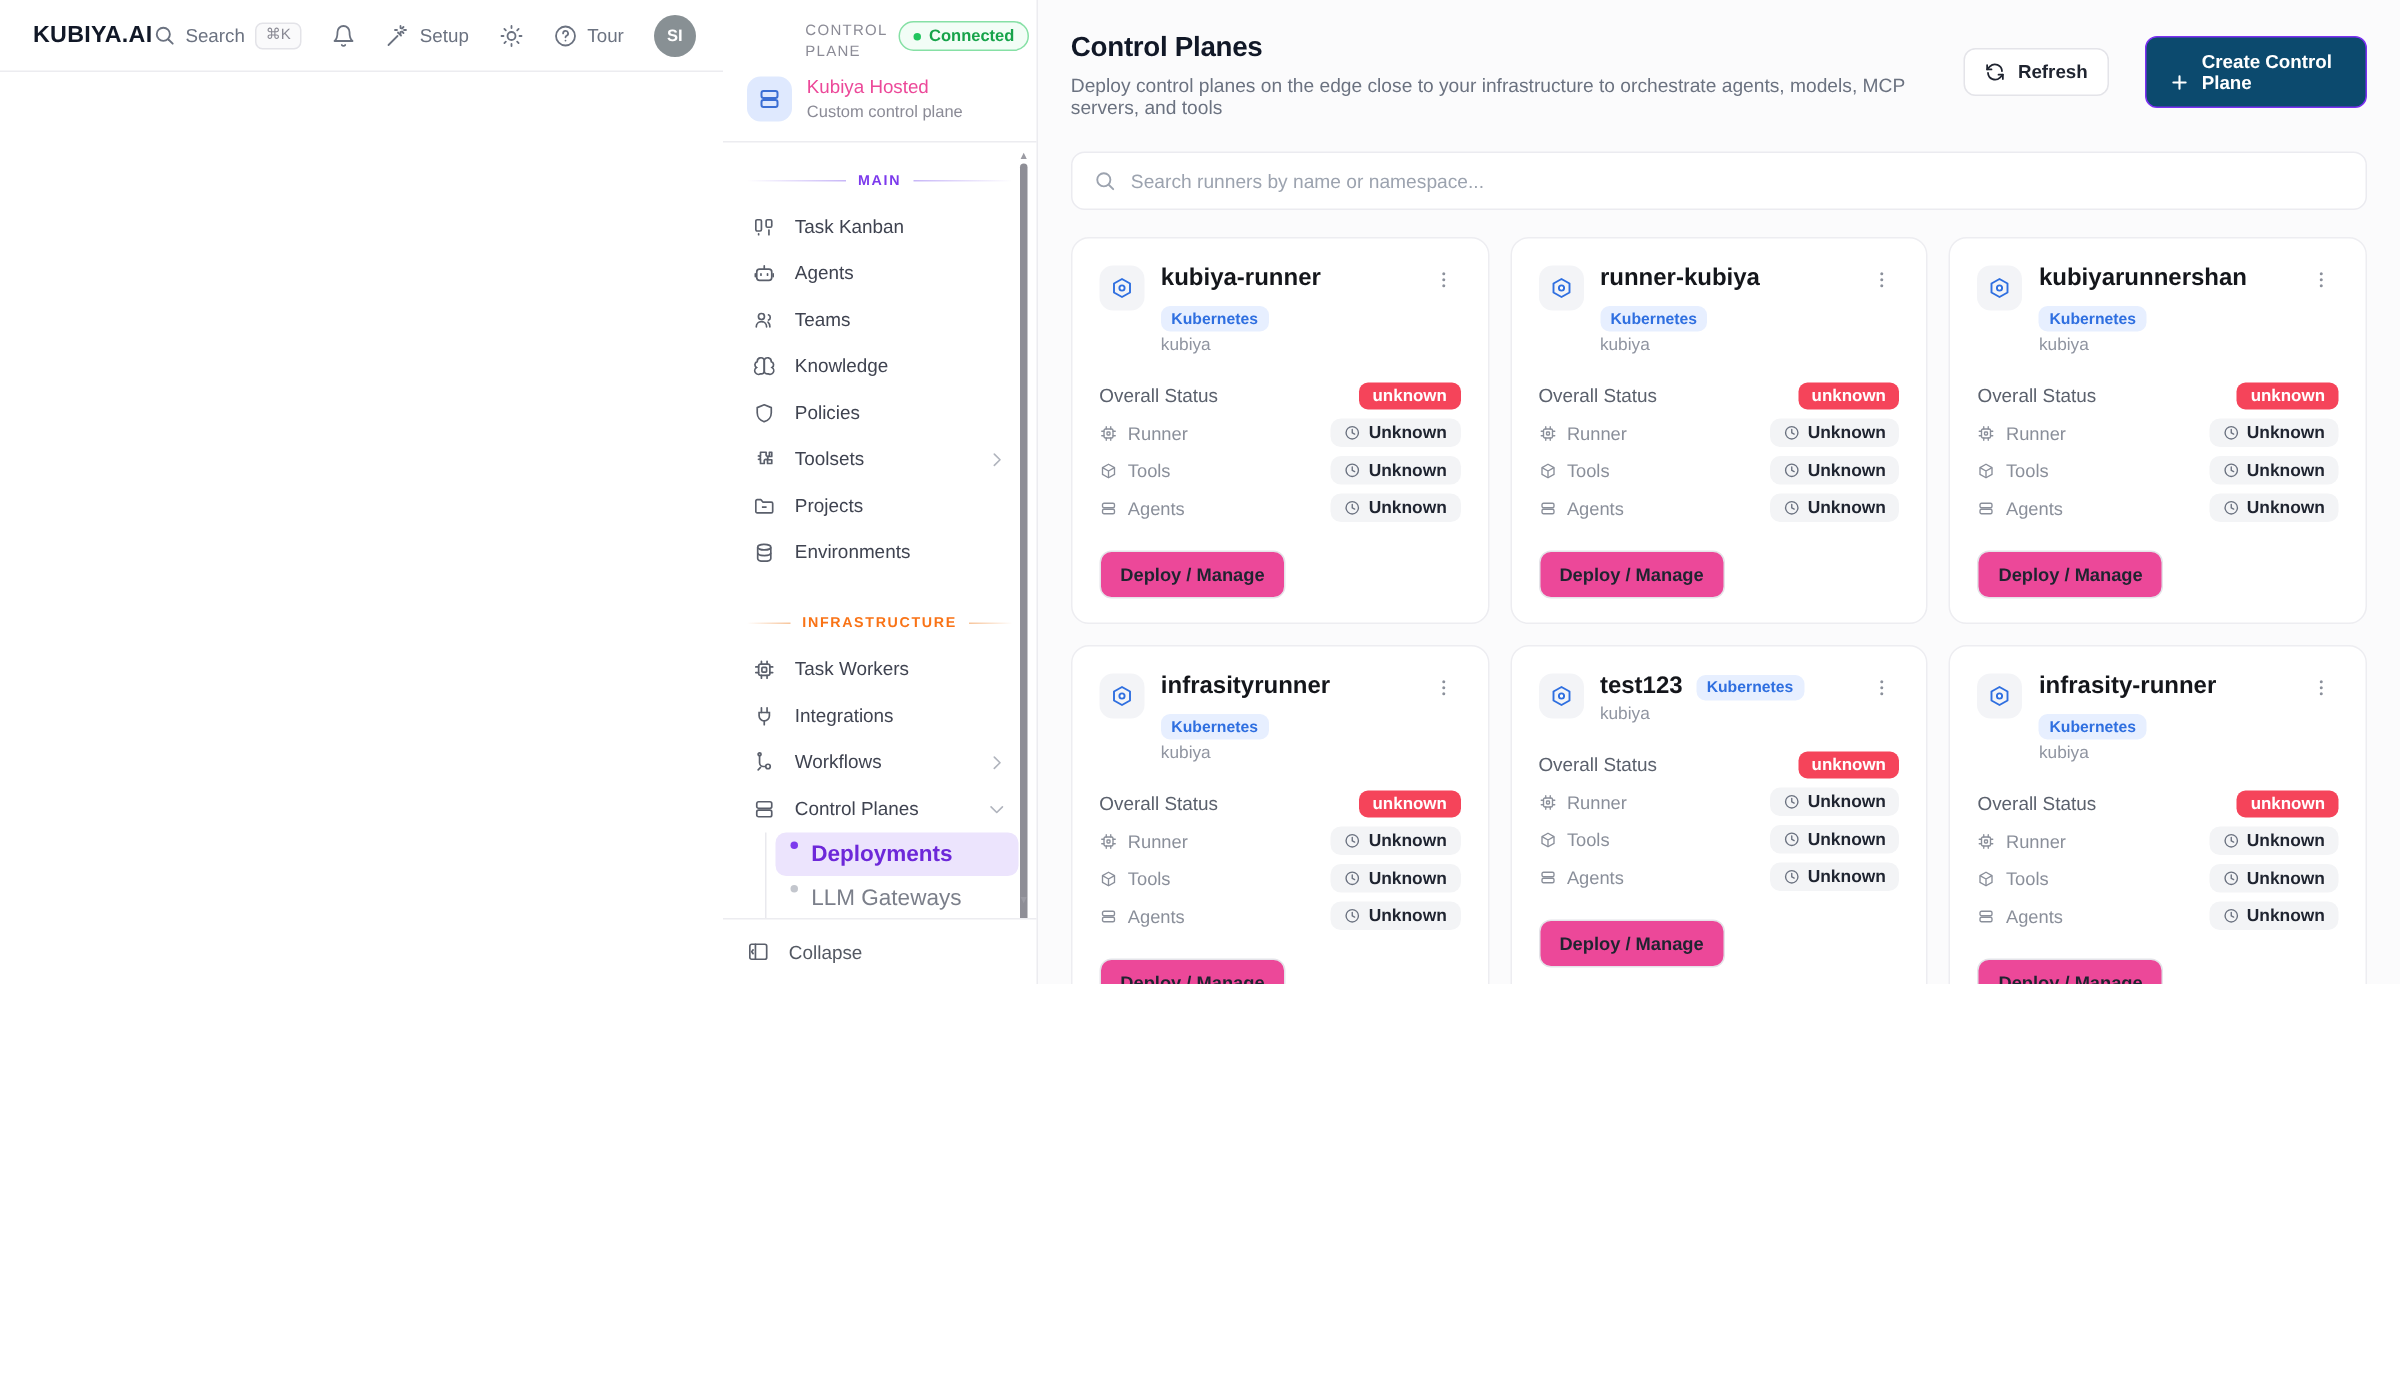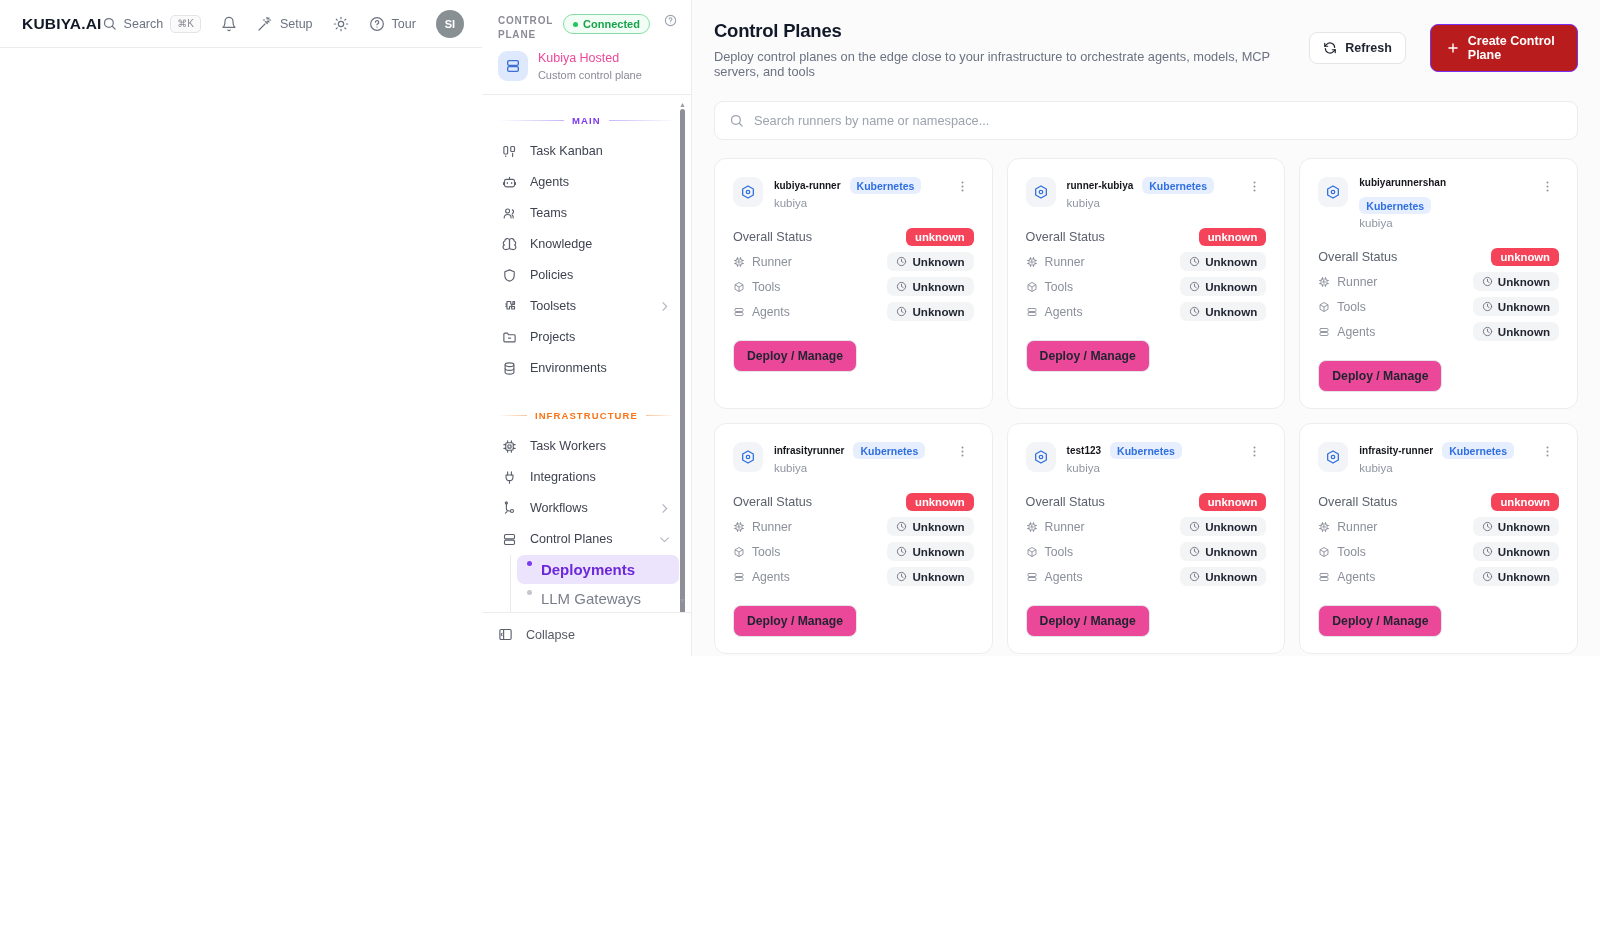--- a/index.html
+++ b/index.html
@@ -39,21 +39,21 @@
   
   .sidebar {
     width: 210px; flex: 0 0 210px; background: #fff;
     border-right: 1px solid #ececf0;
     display: flex; flex-direction: column; min-height: 0;
   }
   .cp-head { padding: 14px 14px 10px 16px; }
   .cp-row { display: flex; align-items: flex-start; gap: 8px; }
   .cp-label {
     font-size: 10px; letter-spacing: .85px; color: #8b8b96;
-    font-weight: 700; line-height: 1.35; max-width: 64px;
+    font-weight: 400; line-height: 1.35; max-width: 64px; margin-left: 39px;
   }
   .pill-connected {
     margin-left: auto; display: inline-flex; align-items: center; gap: 5px;
     border: 1px solid #86e0a5; background: #f2fdf6; color: #17a34a;
     border-radius: 999px; font-size: 11px; font-weight: 600; padding: 3px 9px;
   }
   .dot-green { width: 5px; height: 5px; border-radius: 50%; background: #22c55e; }
   .help-circle { margin-left: 6px; color: #9ca3af; }
   .cp-sel { display: flex; align-items: center; gap: 10px; padding: 10px 0 2px 0; cursor: pointer; }
   .cp-sel-icon {
@@ -119,21 +119,21 @@
   .main-pad { padding: 20px 22px 0 22px; }
   .page-head { display: flex; align-items: flex-start; }
   .page-title { font-size: 18.5px; font-weight: 700; color: #111827; letter-spacing: -.2px; }
   .page-sub { font-size: 12.8px; color: #6b7280; margin-top: 7px; }
   .head-actions { margin-left: auto; display: flex; align-items: center; gap: 24px; padding-top: 4px; }
   .btn {
     display: inline-flex; align-items: center; gap: 8px; cursor: pointer;
     border-radius: 8px; font-size: 12.5px; font-weight: 600; padding: 8px 13px;
     border: 1px solid #e4e4e9; background: #fff; color: #1f2430;
   }
-  .btn-primary { background: #b91c1c; border-color: #7b2ff2; color: #fff; padding: 9px 15px; }
+  .btn-primary { background: #0c4a6e; border-color: #7b2ff2; color: #fff; padding: 9px 15px; align-items: flex-end; }
 
   .filters { display: flex; gap: 12px; margin-top: 22px; }
   .search-wrap {
     flex: 1 1 auto; display: flex; align-items: center; gap: 10px;
     background: #fff; border: 1px solid #ebebf0; border-radius: 9px;
     padding: 11px 14px;
   }
   .search-wrap input {
     border: 0; outline: 0; flex: 1 1 auto; font-size: 12.8px; color: #374151;
     font-family: "Liberation Sans", sans-serif; background: transparent;
@@ -154,21 +154,21 @@
   .card {
     background: #fff; border: 1px solid #ededf1; border-radius: 12px;
     padding: 18px 18px 16px 18px;
   }
   .card-head { display: flex; align-items: flex-start; gap: 11px; }
   .card-avatar {
     width: 30px; height: 30px; border-radius: 9px; background: #f3f4f7;
     display: flex; align-items: center; justify-content: center; flex: 0 0 30px;
   }
   .title-line { display: flex; align-items: center; gap: 9px; flex-wrap: wrap; }
-  .card-name { font-size: 10px; font-weight: 700; color: #14161b; }
+  .card-name { font-size: 16px; font-weight: 700; color: #14161b; }
   .tag-k8s {
     background: #e7efff; color: #2f6fe0; font-size: 10.5px; font-weight: 600;
     padding: 2.5px 7px; border-radius: 6px;
   }
   .card-ns { font-size: 11.5px; color: #9095a1; margin-top: 3px; }
   .kebab { margin-left: auto; color: #8b909b; cursor: pointer; padding: 2px 4px; }
 
   .rows { margin-top: 15px; }
   .row { display: flex; align-items: center; height: 25px; }
   .row + .row { margin-top: 0; }

